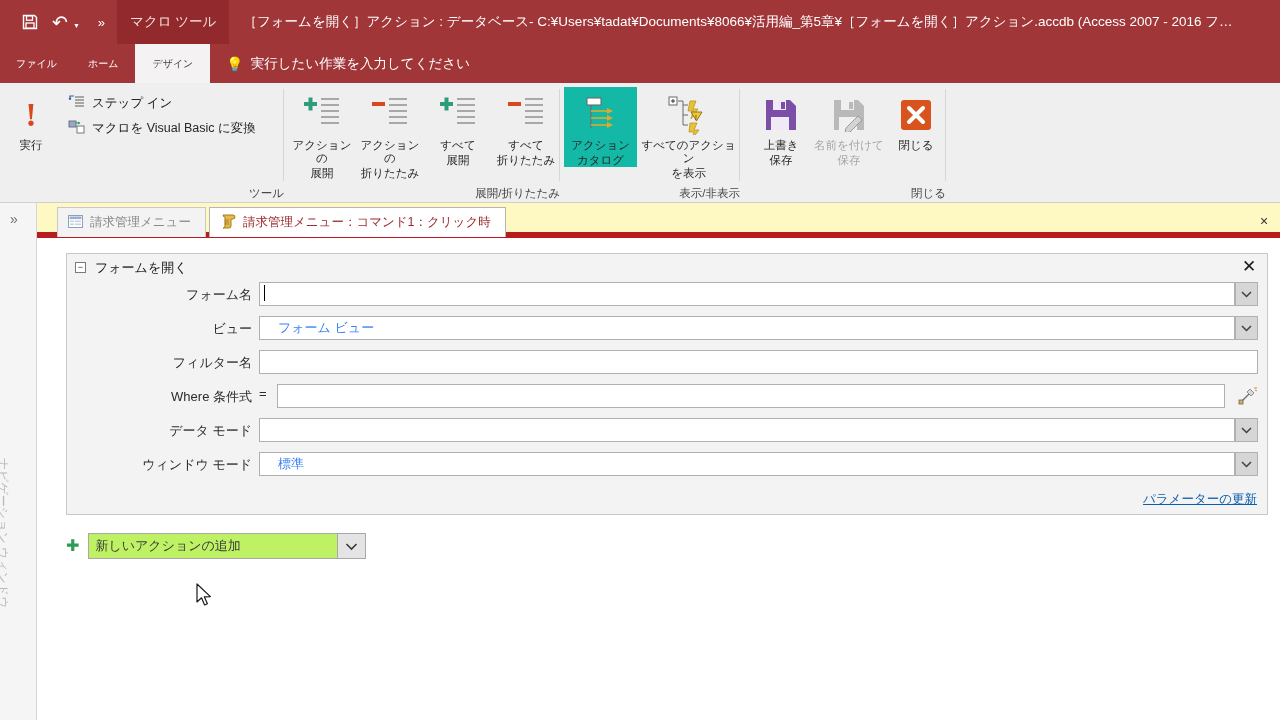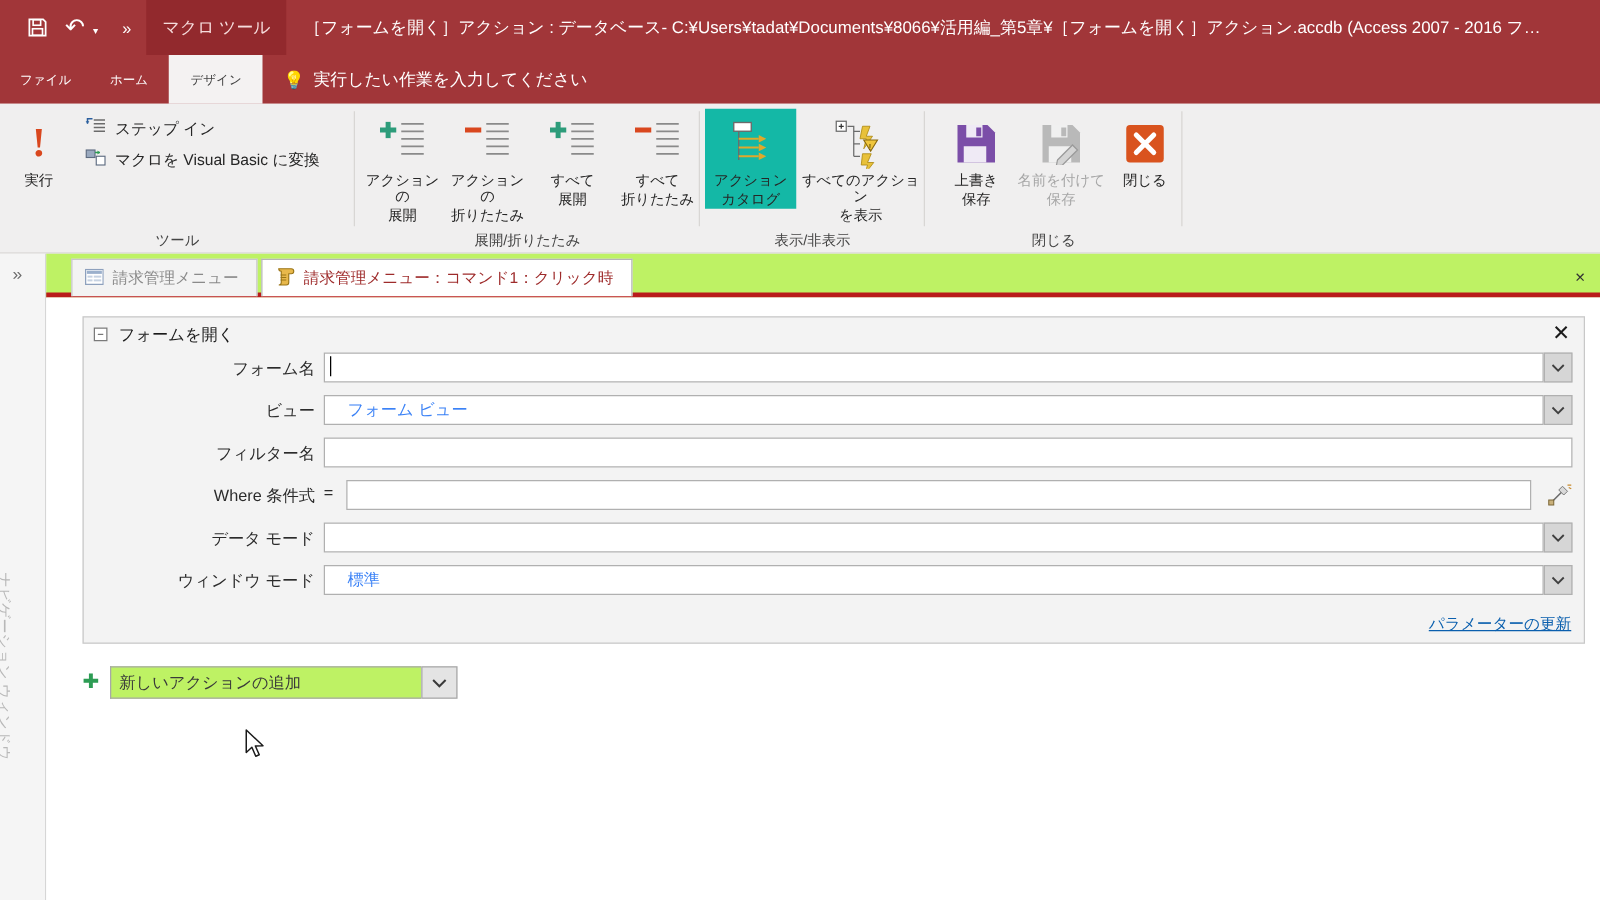--- a/index.html
+++ b/index.html
@@ -57,21 +57,21 @@
   
   .ribbon {
     position: absolute; left: 0; top: 83px; width: 1280px; height: 120px;
     background: #f0efef;
     border-bottom: 1px solid #d2d0ce;
   }
   .ribbon-inner { position: relative; height: 100%; display: flex; }
   .rgroup { position: relative; height: 120px; display: flex; flex-direction: column; }
   .rgroup-body { flex: 1; display: flex; align-items: flex-start; padding-top: 4px; }
   .rgroup-label {
-    height: 20px; text-align: center; font-size: 11.5px; color: #444;
+    height: 20px; text-align: right; font-size: 11.5px; color: #444;
     line-height: 20px;
   }
   .rgroup-sep {
     position: absolute; right: 0; top: 6px; bottom: 22px; width: 1px; background: #d8d6d4;
   }
 
   .bigbtn {
     width: 70px; display: flex; flex-direction: column; align-items: center;
     padding-top: 6px; cursor: pointer; text-align: center;
   }
@@ -104,21 +104,21 @@
   }
   .navpane-text {
     position: absolute; left: 11px; top: 255px;
     font-size: 12px; color: #b8b8b8; white-space: nowrap;
     transform-origin: left top; transform: rotate(90deg);
     writing-mode: horizontal-tb;
   }
 
   .doctabs {
     position: absolute; left: 37px; top: 0; right: 0; height: 35px;
-    background: #bef264; border-bottom: 4px solid #b91c1c;
+    background: #fef9c3; border-bottom: 6px solid #b91c1c;
   }
   .doctab {
     position: absolute; top: 4px; height: 30px;
     display: flex; align-items: center; gap: 7px;
     padding: 0 14px 0 10px; font-size: 12.5px; cursor: pointer;
     border: 1px solid #c8c8c8; border-bottom: none;
     background: #fbfbfb;
   }
   .doctab.t1 { left: 20px; color: #8a8a8a; background:#f3f3f3; }
   .doctab.t2 { left: 172px; color: #9e2b2b; font-weight: normal; background:#fff; border-color:#b5b5b5; z-index:2; }

